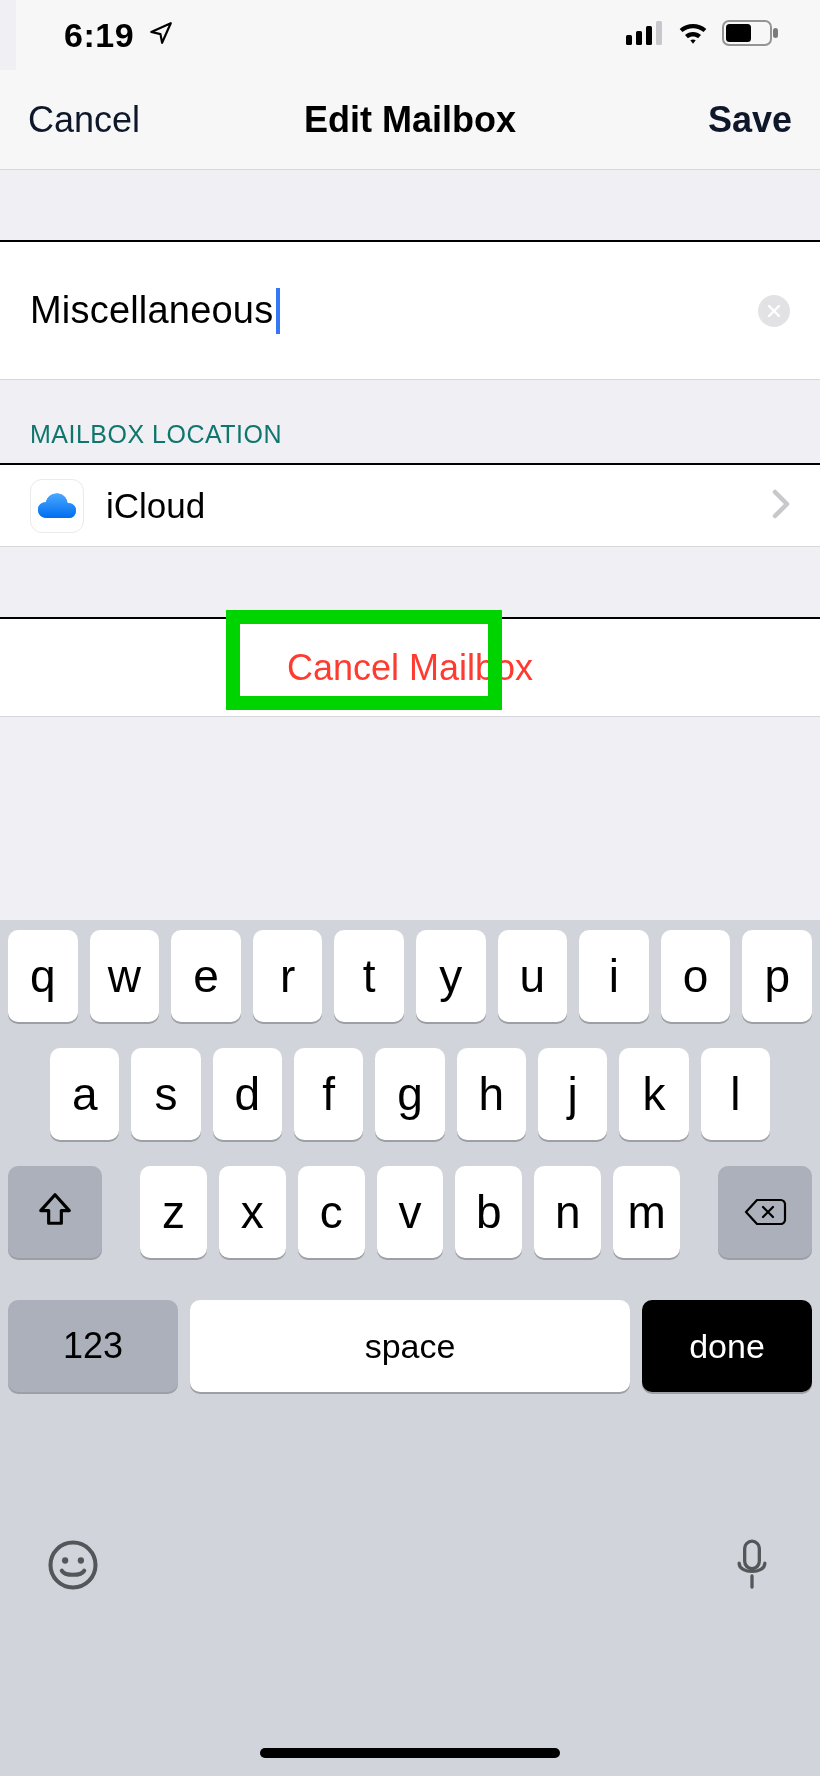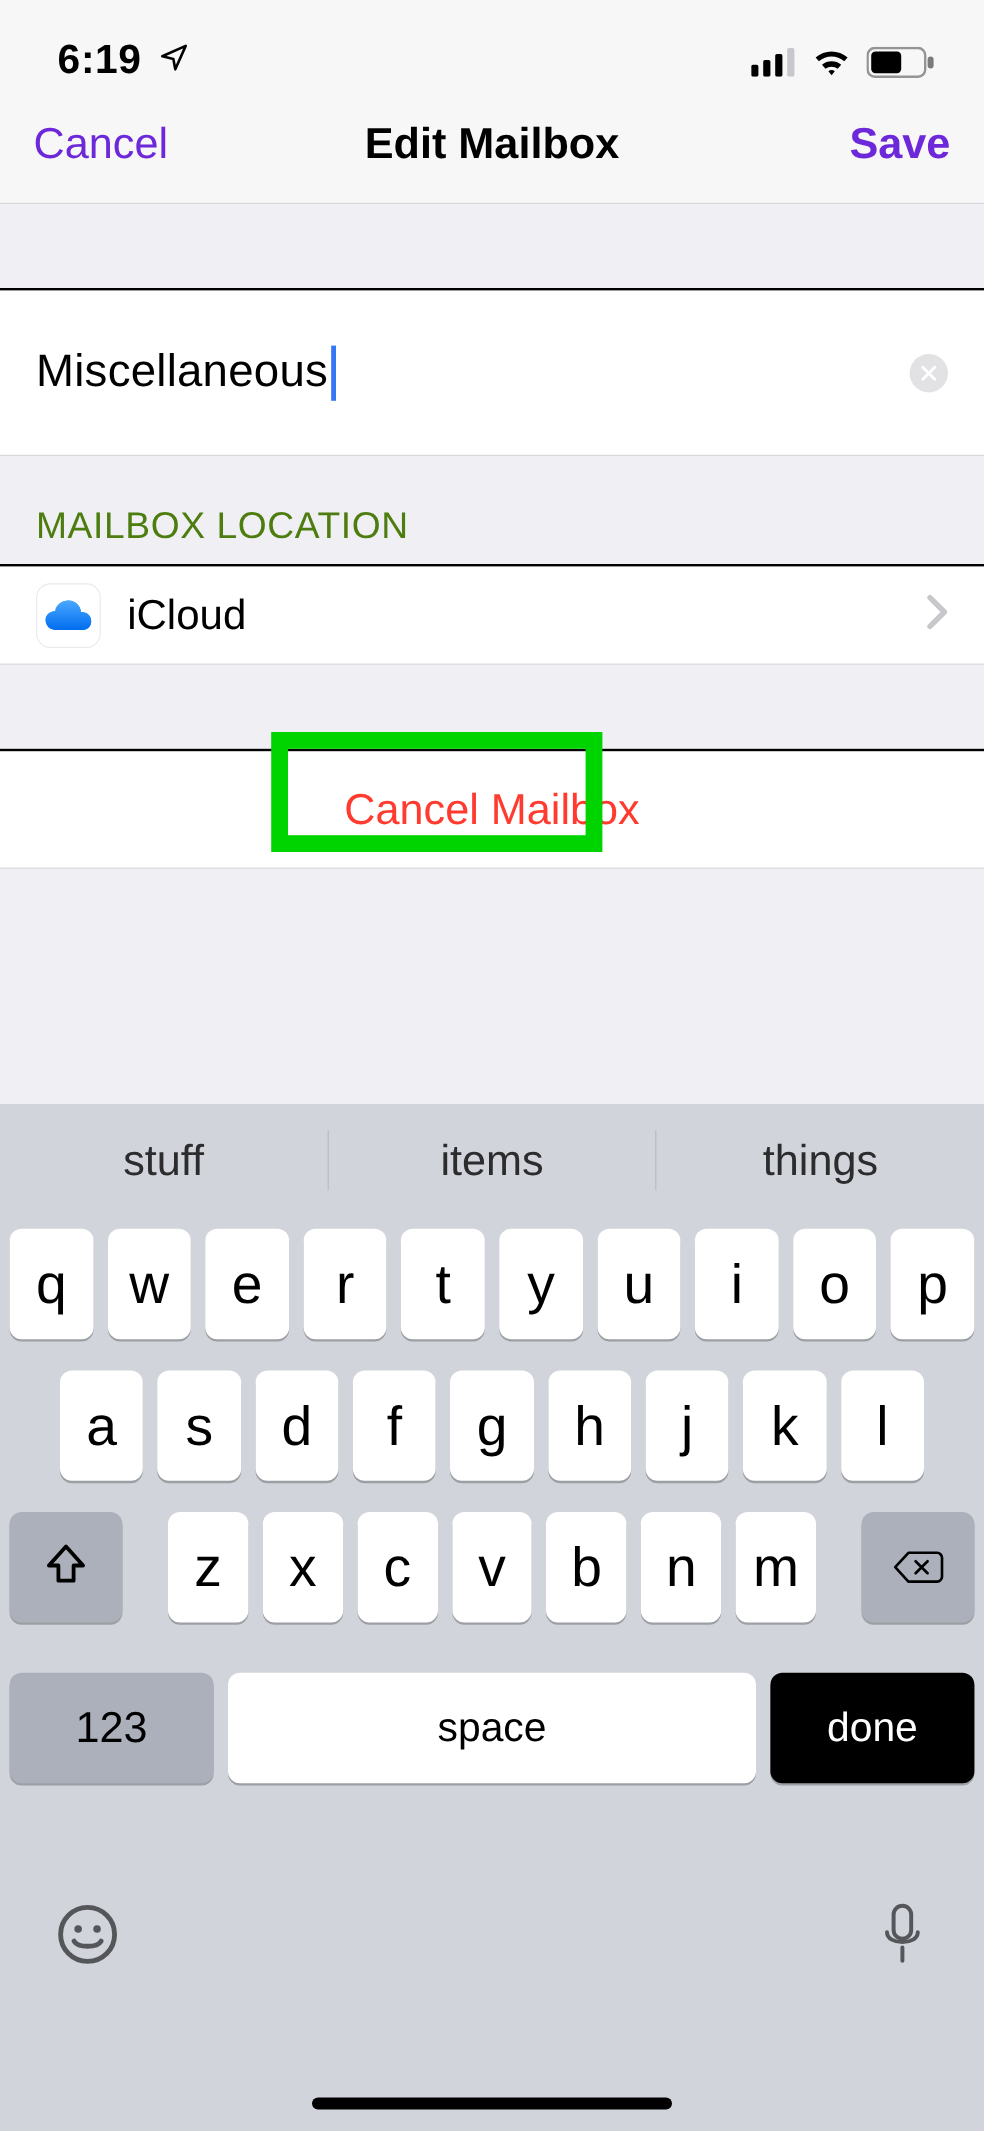--- a/index.html
+++ b/index.html
@@ -10,65 +10,66 @@
     background: #efeff4;
     color: #000;
     overflow: hidden;
     position: relative;
   }
 
   
   .status-bar {
     height: 70px;
     display: flex;
-    align-items: flex-end;
+    align-items: center;
     justify-content: space-between;
     padding: 0 40px 0 48px;
     background: #f7f7f8;
+    margin-left: 16px;
   }
   .status-left { display: flex; align-items: center; gap: 14px; }
   .status-time { font-size: 34px; font-weight: 600; letter-spacing: 0.5px; }
   .status-right { display: flex; align-items: center; gap: 12px; }
 
   
   .nav-bar {
     height: 100px;
     background: #f7f7f8;
     border-bottom: 1px solid #d8d8dc;
     display: flex;
     align-items: center;
     justify-content: space-between;
     padding: 0 28px;
     position: relative;
   }
   .nav-btn {
     font-size: 36px;
-    color: #6d28d9;
+    color: #0f172a;
     background: none;
     border: none;
     font-family: inherit;
   }
   .nav-save { font-weight: 600; }
   .nav-title {
     position: absolute;
     left: 0; right: 0;
     text-align: center;
     font-size: 36px;
     font-weight: 600;
     pointer-events: none;
   }
 
   
   .group { border-top: 2px solid #000000; border-bottom: 1px solid #d8d8dc; background: #fff; }
   .spacer-top { height: 70px; }
   .spacer-mid { height: 70px; }
   .section-header {
-    font-size: 31px;
+    font-size: 25px;
     letter-spacing: 0.5px;
-    color: #4d7c0f;
+    color: #0f766e;
     padding: 40px 30px 14px 30px;
     text-transform: uppercase;
     border-radius: 17px;
   }
 
   
   .name-cell {
     height: 140px;
     display: flex;
     align-items: center;
@@ -296,27 +297,20 @@
 <div class="spacer-mid"></div>
 
 <div class="group delete-cell">
   <span class="delete-label">Cancel Mailbox</span>
 </div>
 
 <div class="highlight"></div>
 
 <div class="keyboard">
 
-  <div class="pred-row">
-    <div class="pred">stuff</div>
-    <div class="pred-sep"></div>
-    <div class="pred">items</div>
-    <div class="pred-sep"></div>
-    <div class="pred">things</div>
-  </div>
 
   <div class="key-rows">
     <div class="krow">
       <div class="key">q</div>
       <div class="key">w</div>
       <div class="key">e</div>
       <div class="key">r</div>
       <div class="key">t</div>
       <div class="key">y</div>
       <div class="key">u</div>

